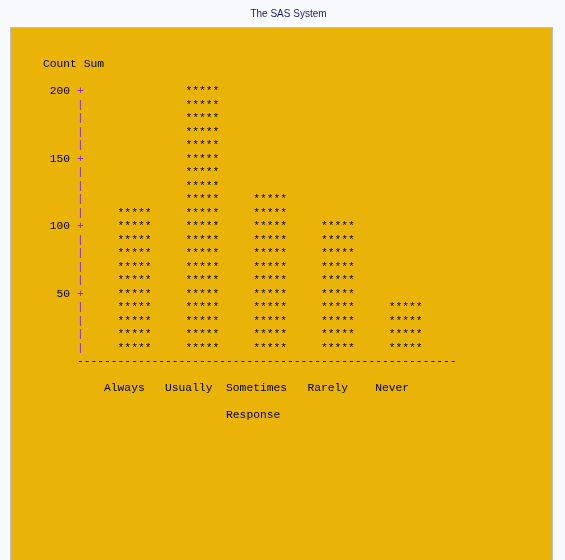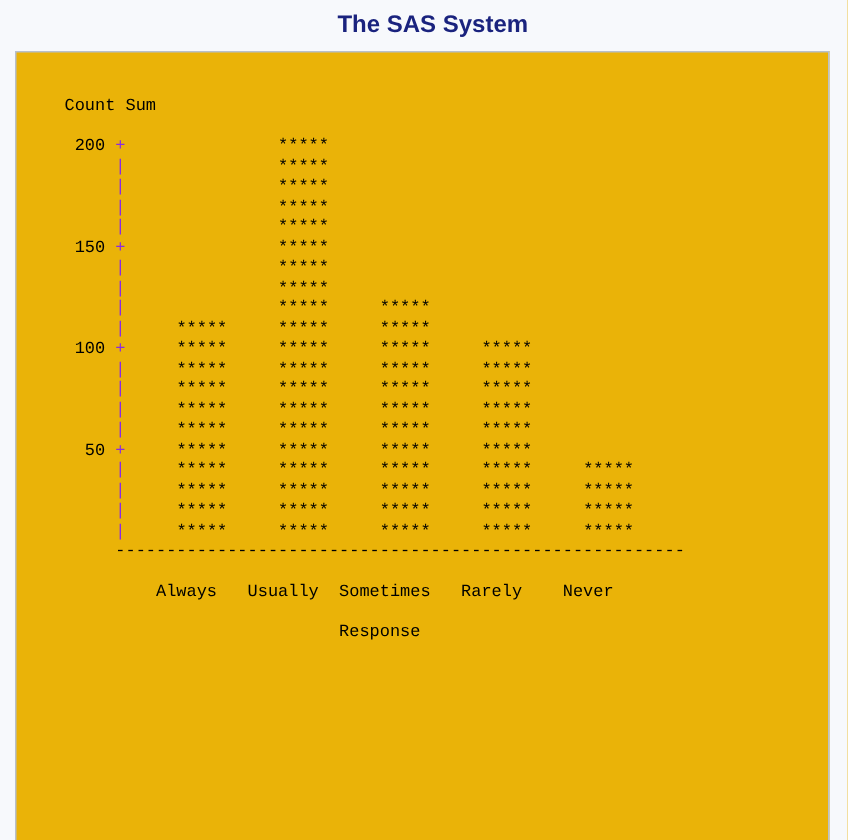--- a/index.html
+++ b/index.html
@@ -10,22 +10,22 @@
   }
   .page {
     width: 565px;
     height: 560px;
     background: #f7f9fc;
     box-sizing: border-box;
   }
   .title {
     text-align: center;
     color: #1a237e;
-    font-weight: bold;
-    font-size: 16px;
+    font-weight: normal;
+    font-size: 10px;
     padding-top: 8px;
     padding-bottom: 8px;
     margin-left: 12px;
   }
   .frame {
     margin: 0 10px 10px 10px;
     border: 1px solid #b8c0cc;
     width: 543px;
     height: 560px;
     box-sizing: border-box;

